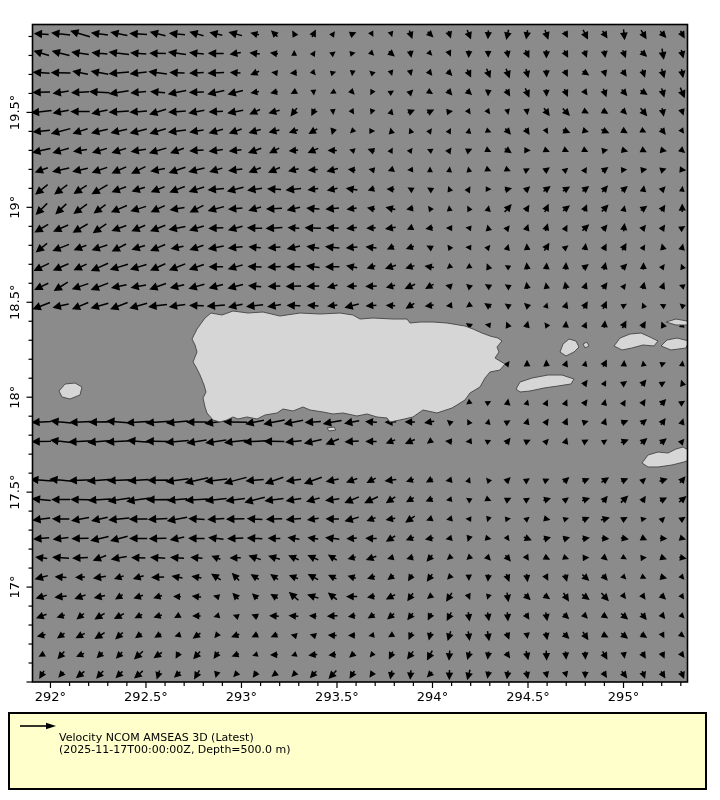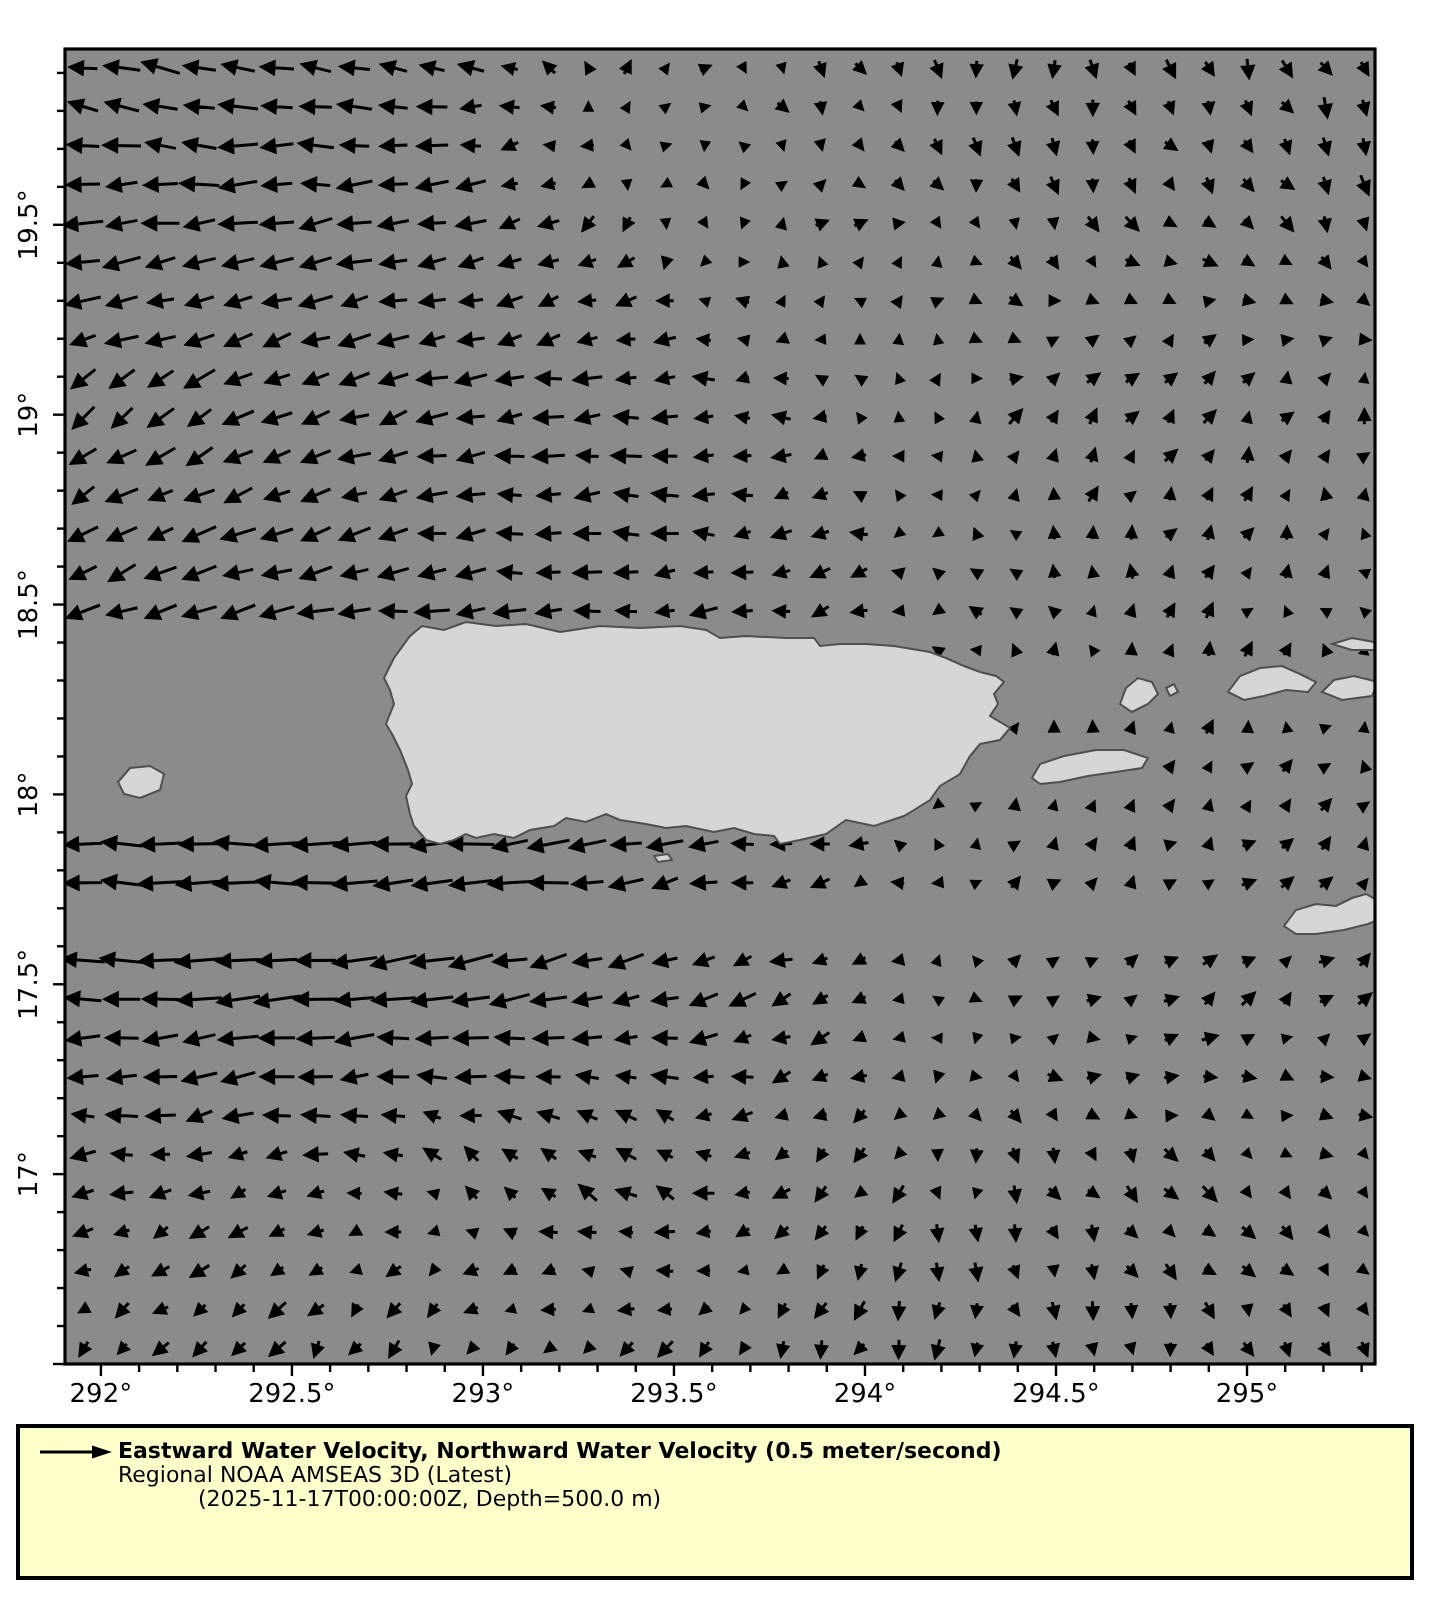--- a/index.html
+++ b/index.html
@@ -10,21 +10,21 @@
   #plot-svg{position:absolute;left:0;top:0;}
   .tick-label{font-size:13px;fill:#000;}
   #legend-box{
     position:absolute;left:8px;top:712px;width:699px;height:78px;
     border:2px solid #000;box-sizing:border-box;
   }
   #legend-arrow{position:absolute;left:8px;top:6px;}
   .legend-text{position:absolute;left:49px;font-size:11px;color:#000;white-space:nowrap;}
   .legend-line1{top:5px;font-weight:bold;}
   .legend-line2{top:17px;}
-  .legend-line3{top:28.5px;margin-left:40px;}
+  .legend-line3{top:28.5px;}
   .legend-line4{top:40px;}
 </style>
 </head>
 <body>
 
 <svg id="plot-svg" width="720" height="712">
     <defs>
       <clipPath id="plotclip">
         <rect x="32.5" y="24.5" width="655" height="657.5"></rect>
       </clipPath>
@@ -130,16 +130,15 @@
     <text x="14" y="397.2035807103668" text-anchor="middle" class="tick-label" transform="rotate(-90 14 397.2035807103668)" dy="0.35em">18°</text>
     <text x="14" y="492.13572047357786" text-anchor="middle" class="tick-label" transform="rotate(-90 14 492.13572047357786)" dy="0.35em">17.5°</text>
     <text x="14" y="587.067860236789" text-anchor="middle" class="tick-label" transform="rotate(-90 14 587.067860236789)" dy="0.35em">17°</text>
   </svg>
 
 <div id="legend-box" style="background: rgb(255, 255, 204);">
   <svg id="legend-arrow" width="42" height="12">
     <line x1="2" y1="6" x2="30" y2="6" stroke="#000" stroke-width="1.6"></line>
     <polygon points="38,6 28,2.8 28,9.2" fill="#000"></polygon>
   </svg>
-  <div class="legend-text legend-line1">Eastward Water Velocity, Northward Water Velocity (0.5 meter/second)</div>
-  <div class="legend-text legend-line2">Regional NOAA AMSEAS 3D (Latest)</div>
+  <div class="legend-text legend-line2">Velocity NCOM AMSEAS 3D (Latest)</div>
   <div class="legend-text legend-line3">(2025-11-17T00:00:00Z, Depth=500.0 m)</div>
 </div>
 
 </body></html>

